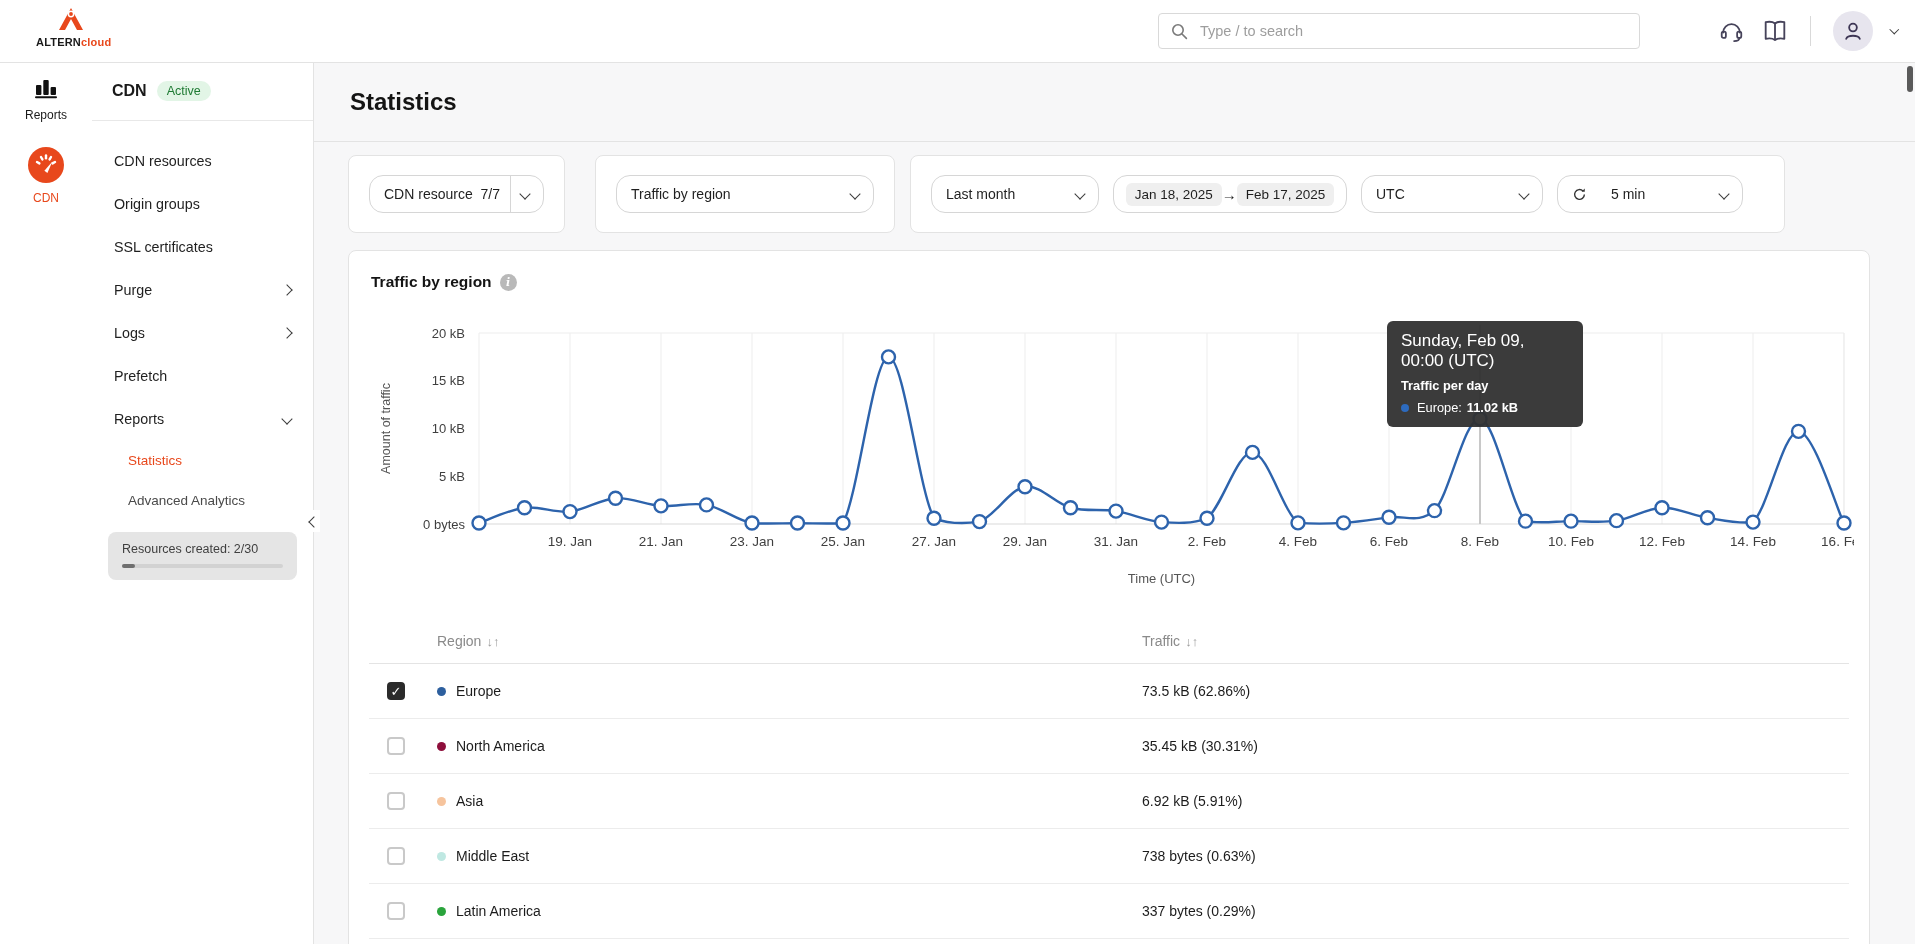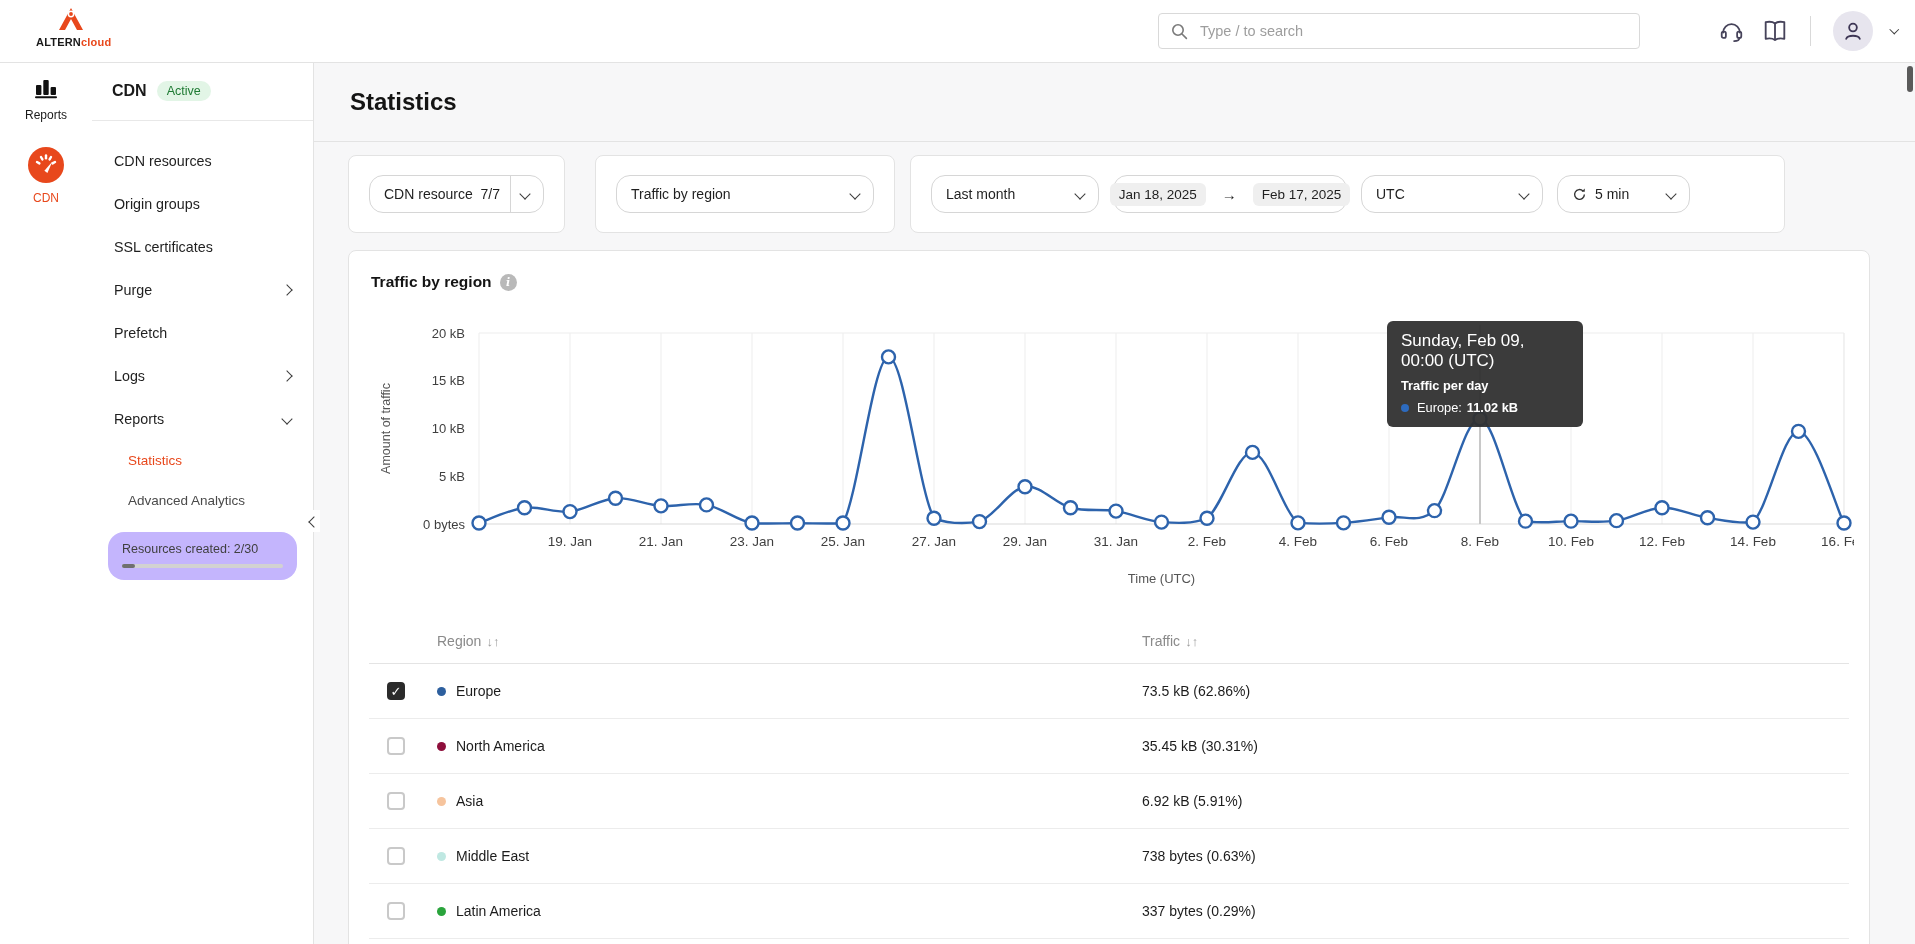--- a/index.html
+++ b/index.html
@@ -34,21 +34,21 @@
   
   .sidebar{position:absolute;left:92px;top:62px;bottom:0;width:222px;background:#fff;border-right:1px solid #e3e3e3;z-index:20;box-sizing:border-box;}
   .sb-head{height:58px;display:flex;align-items:center;padding:0 20px;border-bottom:1px solid #e8e8e8;}
   .sb-title{font-size:16px;font-weight:bold;}
   .badge{margin-left:10px;background:#e2f5e6;color:#1e7a33;font-size:12.5px;border-radius:12px;padding:3px 10px;}
   .sb-menu{padding-top:18px;}
   .sb-item{height:43px;display:flex;align-items:center;padding:0 22px;font-size:14.3px;color:#1f1f1f;cursor:pointer;}
   .sb-item .chev{margin-left:auto;}
   .sb-sub{height:40px;display:flex;align-items:center;padding-left:36px;font-size:13.5px;color:#4a4a4a;cursor:pointer;}
   .sb-sub.active{color:#e8481c;}
-  .res-box{margin:12px 16px 0 16px;background:#c4b5fd;border-radius:16px;padding:10px 14px 12px 14px;}
+  .res-box{margin:12px 16px 0 16px;background:#e5e5e5;border-radius:8px;padding:10px 14px 12px 14px;}
   .res-box .txt{font-size:12.5px;color:#3f3f3f;}
   .res-track{margin-top:8px;height:4px;border-radius:2px;background:#d2d2d2;position:relative;}
   .res-fill{position:absolute;left:0;top:0;bottom:0;border-radius:2px;background:#6f6f6f;}
   .collapse-handle{position:absolute;right:-7px;top:448px;color:#777;cursor:pointer;background:#fff;padding:2px;}
   
   .main{position:absolute;left:314px;top:62px;right:0;bottom:0;background:#f7f7f8;overflow:hidden;}
   .page-head{height:79px;border-bottom:1px solid #e3e3e3;display:flex;align-items:center;}
   .page-title{font-size:24px;font-weight:bold;color:#141414;margin-left:36px;}
   
   .filter-row{position:absolute;left:34px;top:93px;right:44px;height:78px;}
@@ -56,24 +56,24 @@
   .fcard.c1{left:0;width:217px;}
   .fcard.c2{left:247px;width:300px;}
   .fcard.c3{left:562px;width:875px;}
   .ctrl{height:38px;border:1px solid #d6d6d6;border-radius:14px;background:#fff;display:flex;align-items:center;padding:0 14px;box-sizing:border-box;font-size:14px;color:#1f1f1f;cursor:pointer;}
   .ctrl .chev{margin-left:auto;}
   .ctrl.resource{width:180px;}
   .ctrl.resource .count{margin-left:auto;padding-right:10px;}
   .ctrl.resource .vdiv{width:1px;height:36px;background:#d6d6d6;margin-right:10px;}
   .ctrl.metric{width:262px;}
   .ctrl.period{width:168px;}
-  .ctrl.range{width:234px;gap:16px;cursor:default;justify-content:center;}
+  .ctrl.range{width:234px;gap:0;cursor:default;justify-content:center;}
   .date-chip{background:#efefef;border-radius:6px;padding:4px 9px;font-size:13.5px;cursor:pointer;white-space:nowrap;}
   .ctrl.tz{width:182px;}
-  .ctrl.refresh{width:133px;gap:8px;}
+  .ctrl.refresh{width:186px;gap:24px;}
   
   .chart-card{position:absolute;left:34px;top:188px;width:1522px;height:780px;background:#fff;border:1px solid #e3e3e3;border-radius:8px;box-sizing:border-box;}
   .cc-title{position:absolute;left:22px;top:22px;font-size:15.5px;font-weight:bold;color:#141414;display:flex;align-items:center;gap:8px;}
   #chart-svg{position:absolute;left:25px;top:70px;}
   .tooltip{position:absolute;width:196px;background:rgba(48,48,48,.95);border-radius:6px;color:#fff;padding:10px 14px 12px 14px;z-index:10;box-sizing:border-box;}
   .tooltip .t1{font-size:17px;}
   .tooltip .t2{font-size:12.8px;font-weight:bold;margin-top:7px;}
   .tooltip .t3{font-size:12.8px;margin-top:7px;display:flex;align-items:center;}
   .tooltip .dot{width:8px;height:8px;border-radius:50%;background:#2d6bbf;margin-right:8px;flex:0 0 auto;}
   .tooltip .val{font-weight:bold;margin-left:5px;}
@@ -172,25 +172,25 @@
         <span>Origin groups</span>
       </div>
     <div class="sb-item">
         <span>SSL certificates</span>
       </div>
     <div class="sb-item">
         <span>Purge</span>
         <span class="chev right"></span>
       </div>
     <div class="sb-item">
-        <span>Prefetch</span>
-      </div>
-    <div class="sb-item">
         <span>Logs</span>
         <span class="chev right"></span>
+      </div>
+    <div class="sb-item">
+        <span>Prefetch</span>
       </div>
     <div class="sb-item">
         <span>Reports</span>
         <span class="chev down"></span>
       </div>
     <div class="sb-sub active">
         <span>Statistics</span>
       </div>
     <div class="sb-sub">
         <span>Advanced Analytics</span>

